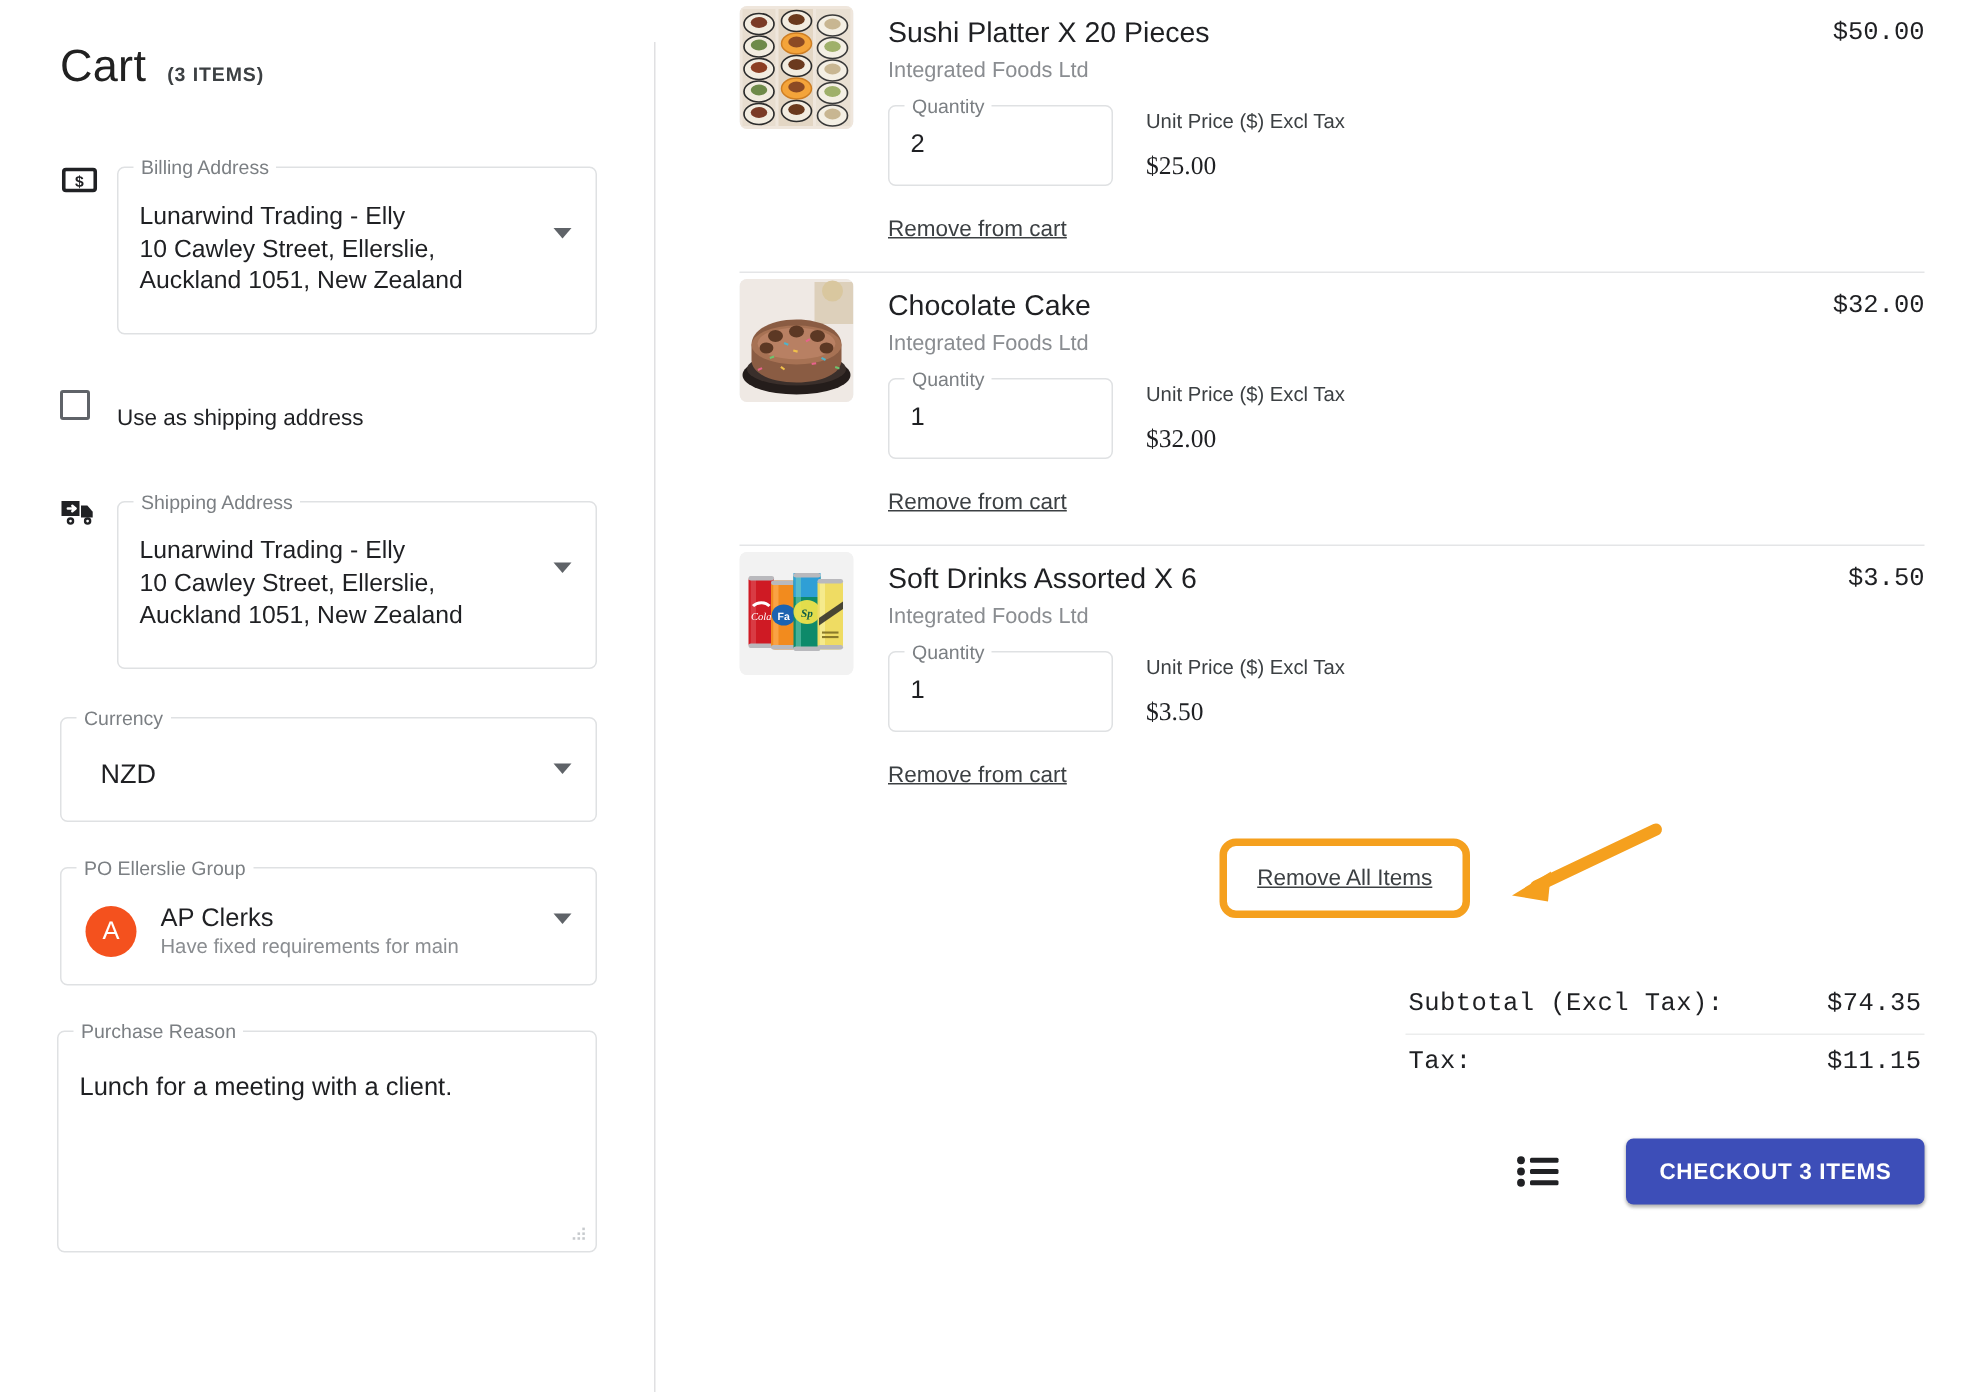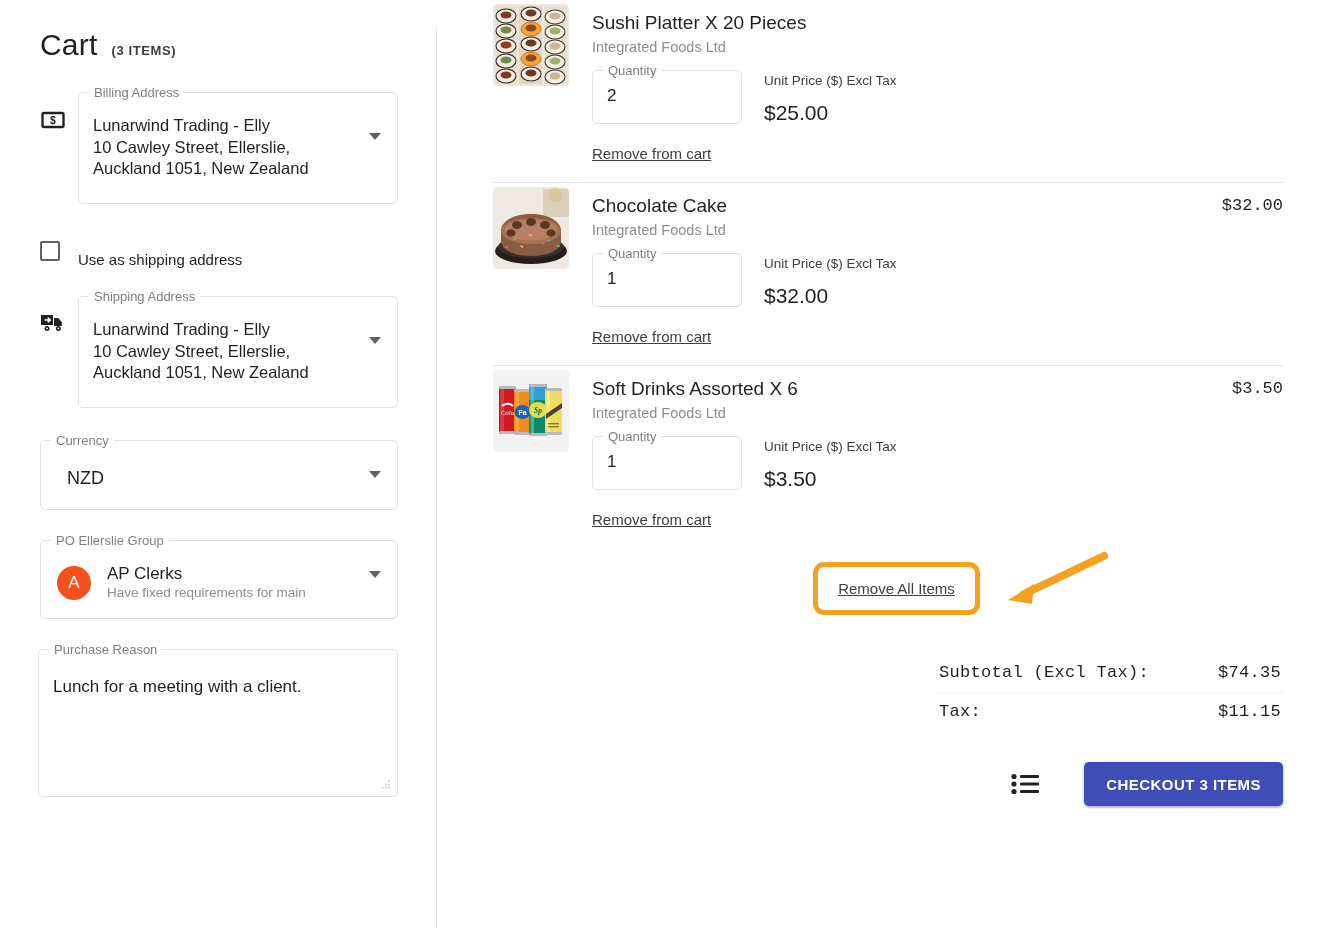--- a/index.html
+++ b/index.html
@@ -51,21 +51,21 @@
   .outlined > .legend {
     position: absolute;
     top: -8px; left: 10px;
     background: #fff;
     padding: 0 5px;
     font-size: 13px;
     color: #7b7f83;
     line-height: 16px;
     white-space: nowrap;
   }
-  .addr-box { min-height: 112px; padding-right: 42px; }
+  .addr-box { min-height: 112px; padding-right: 42px; margin-top: 19px; }
   .addr-text {
     font-size: 16.5px;
     line-height: 21.5px;
     color: #1f2023;
     white-space: pre-line;
   }
   .caret {
     position: absolute;
     right: 16px; top: 40px;
     width: 0; height: 0;
@@ -155,21 +155,21 @@
   }
   .qty-box > .legend {
     position: absolute; top: -8px; left: 10px;
     background: #fff; padding: 0 5px;
     font-size: 13px; color: #7b7f83; line-height: 16px;
   }
   .qty-val { font-size: 17px; color: #1f2023; padding: 15px 0 0 14px; }
 
   .unit-col { padding-top: 2px; }
   .unit-label { font-size: 13.5px; color: #3c4043; line-height: 18px; }
-  .unit-price { font-size: 21px; color: #1f2023; margin-top: 11px; }
+  .unit-price { font-size: 17px; color: #1f2023; margin-top: 11px; font-family: Liberation Serif, serif; }
 
   .remove-link {
     display: inline-block;
     font-size: 15px;
     color: #3c4043;
     text-decoration: underline;
     margin-top: 20px;
     margin-bottom: 20px;
   }
 
@@ -375,20 +375,21 @@
             <div class="legend">Quantity</div>
             <div class="qty-val">2</div>
           </div>
           <div class="unit-col">
             <div class="unit-label">Unit Price ($) Excl Tax</div>
             <div class="unit-price">$25.00</div>
           </div>
         </div>
         <a class="remove-link">Remove from cart</a>
       </div>
+      <div class="line-total">$50.00</div>
     </div>
 
     <div class="item-sep"></div>
 
     <div class="item">
       <div class="thumb">
         <svg viewBox="0 0 76 82" preserveAspectRatio="none" aria-hidden="true">
           <rect width="76" height="82" fill="#efe9e4"></rect>
           <rect x="50" y="2" width="26" height="28" fill="#ddd0bb"></rect>
           <circle cx="62" cy="8" r="7" fill="#d9c79f"></circle>

